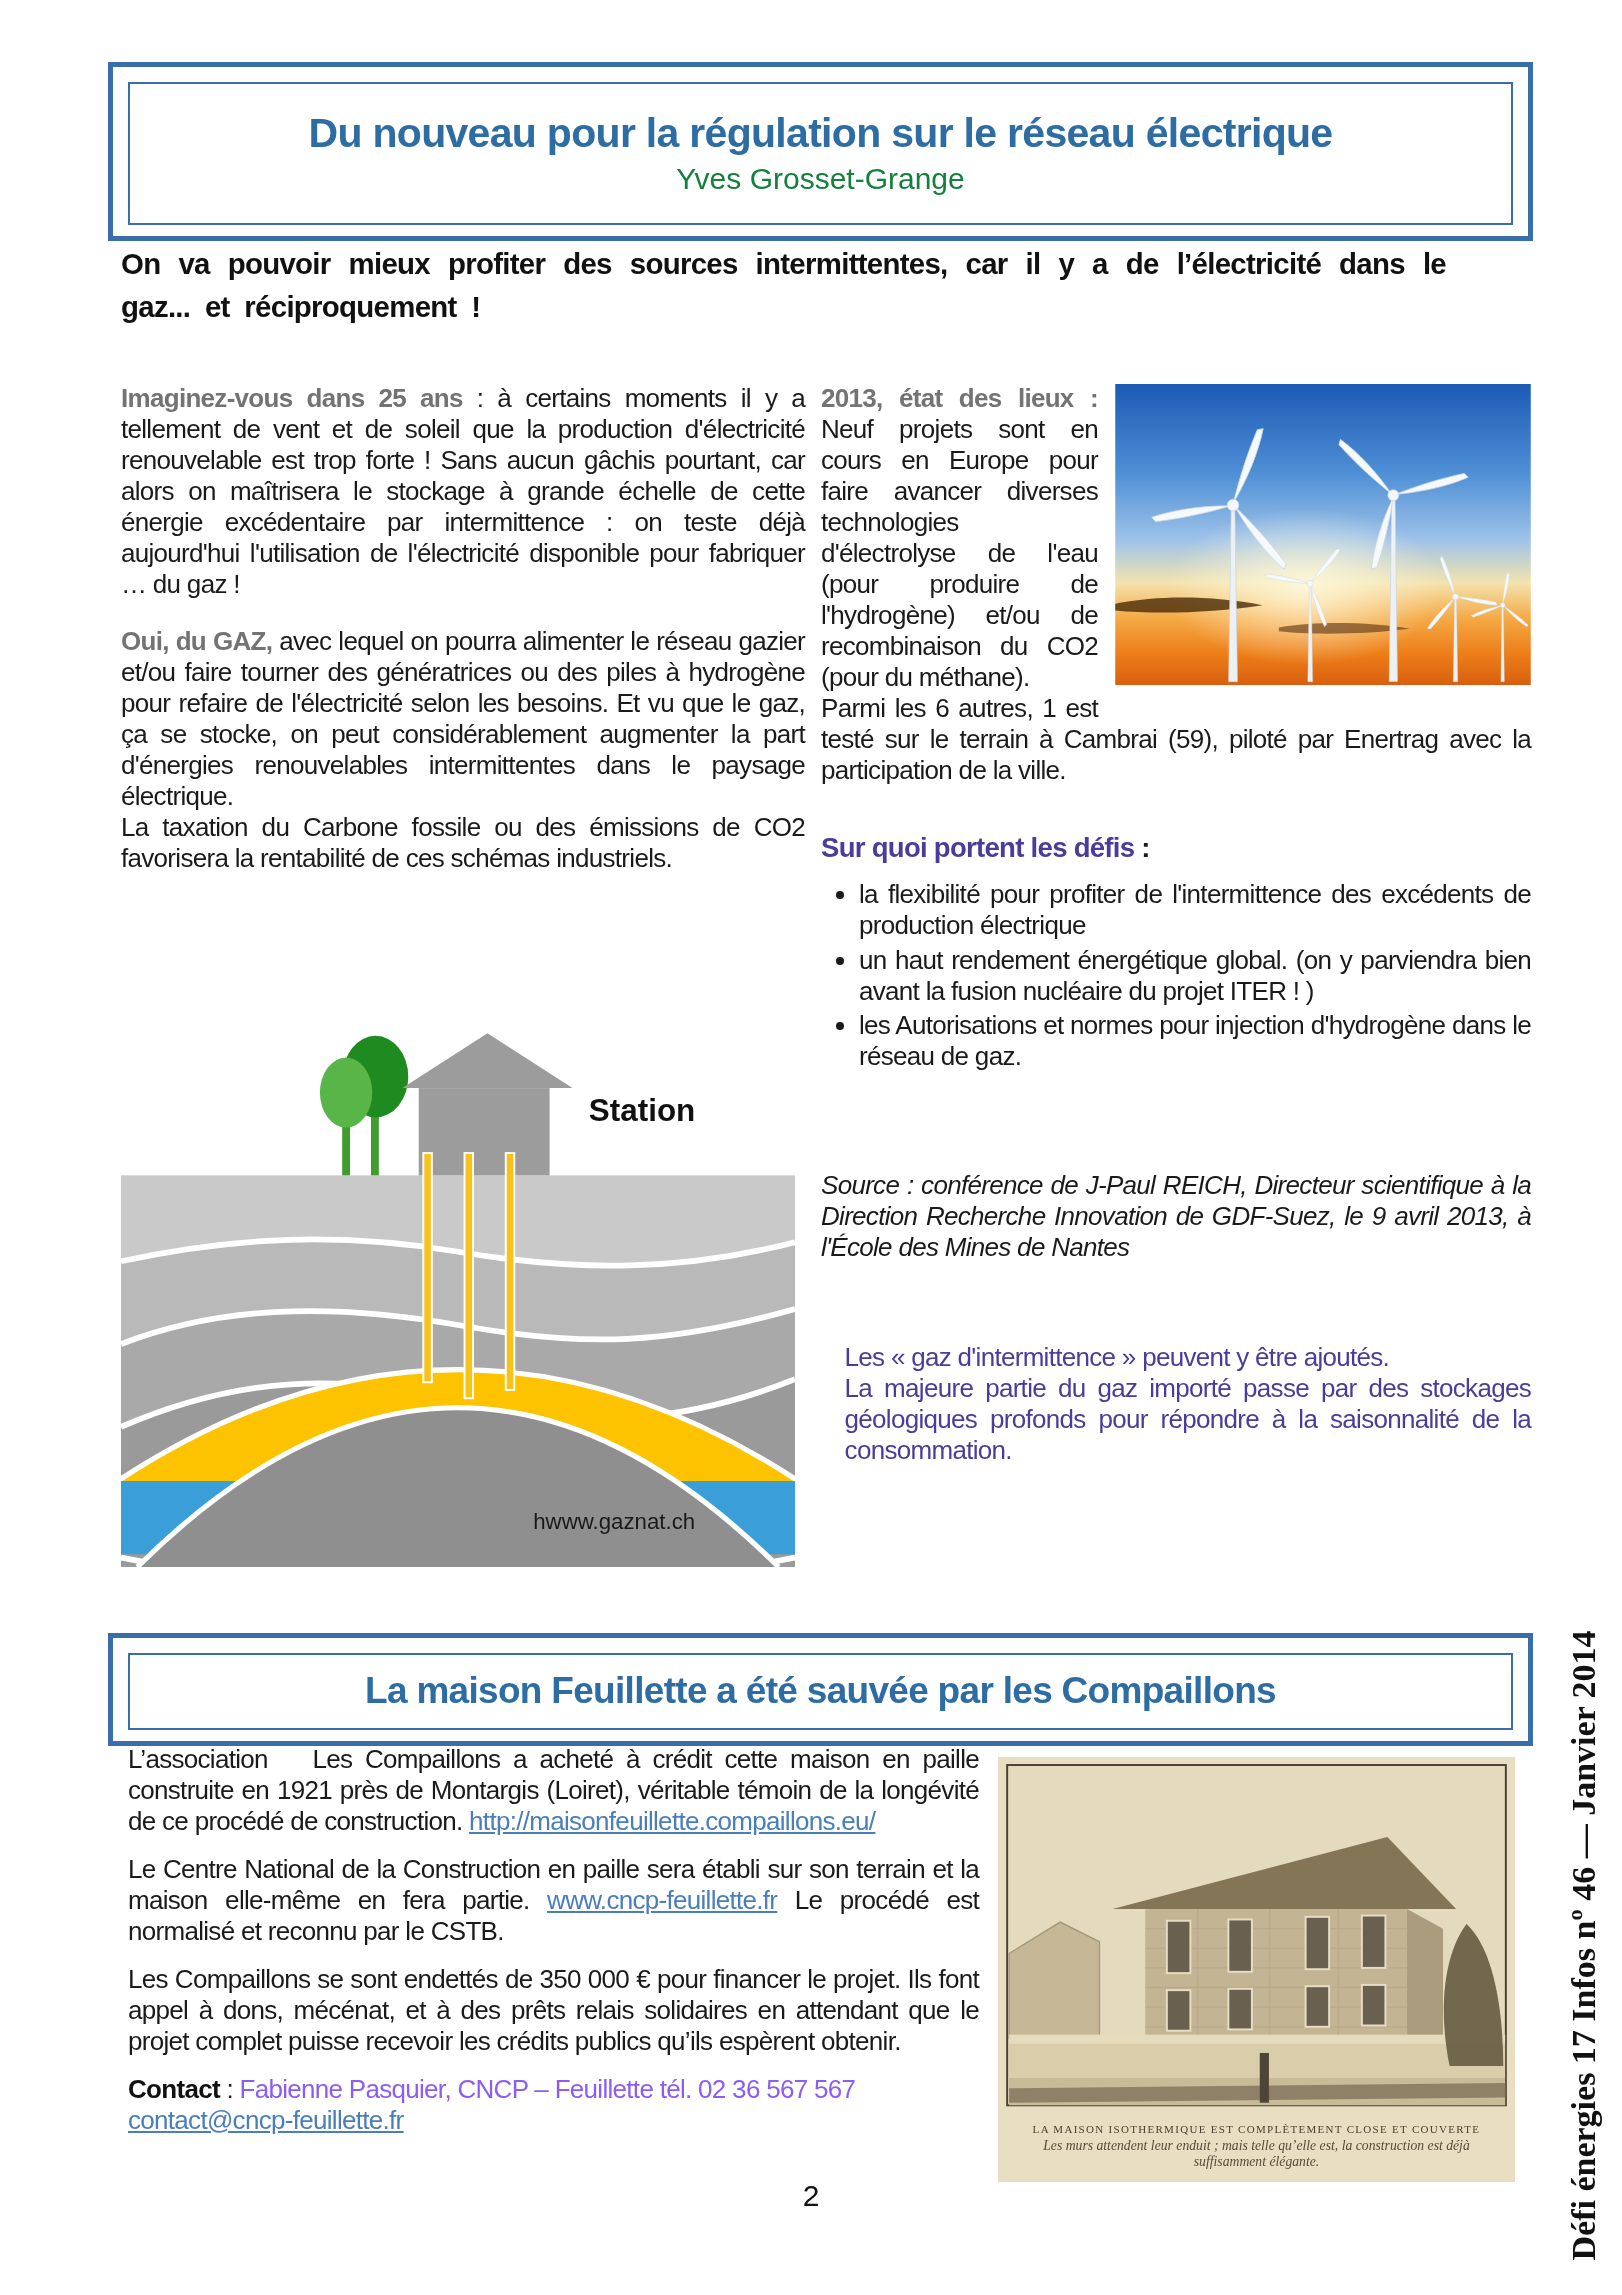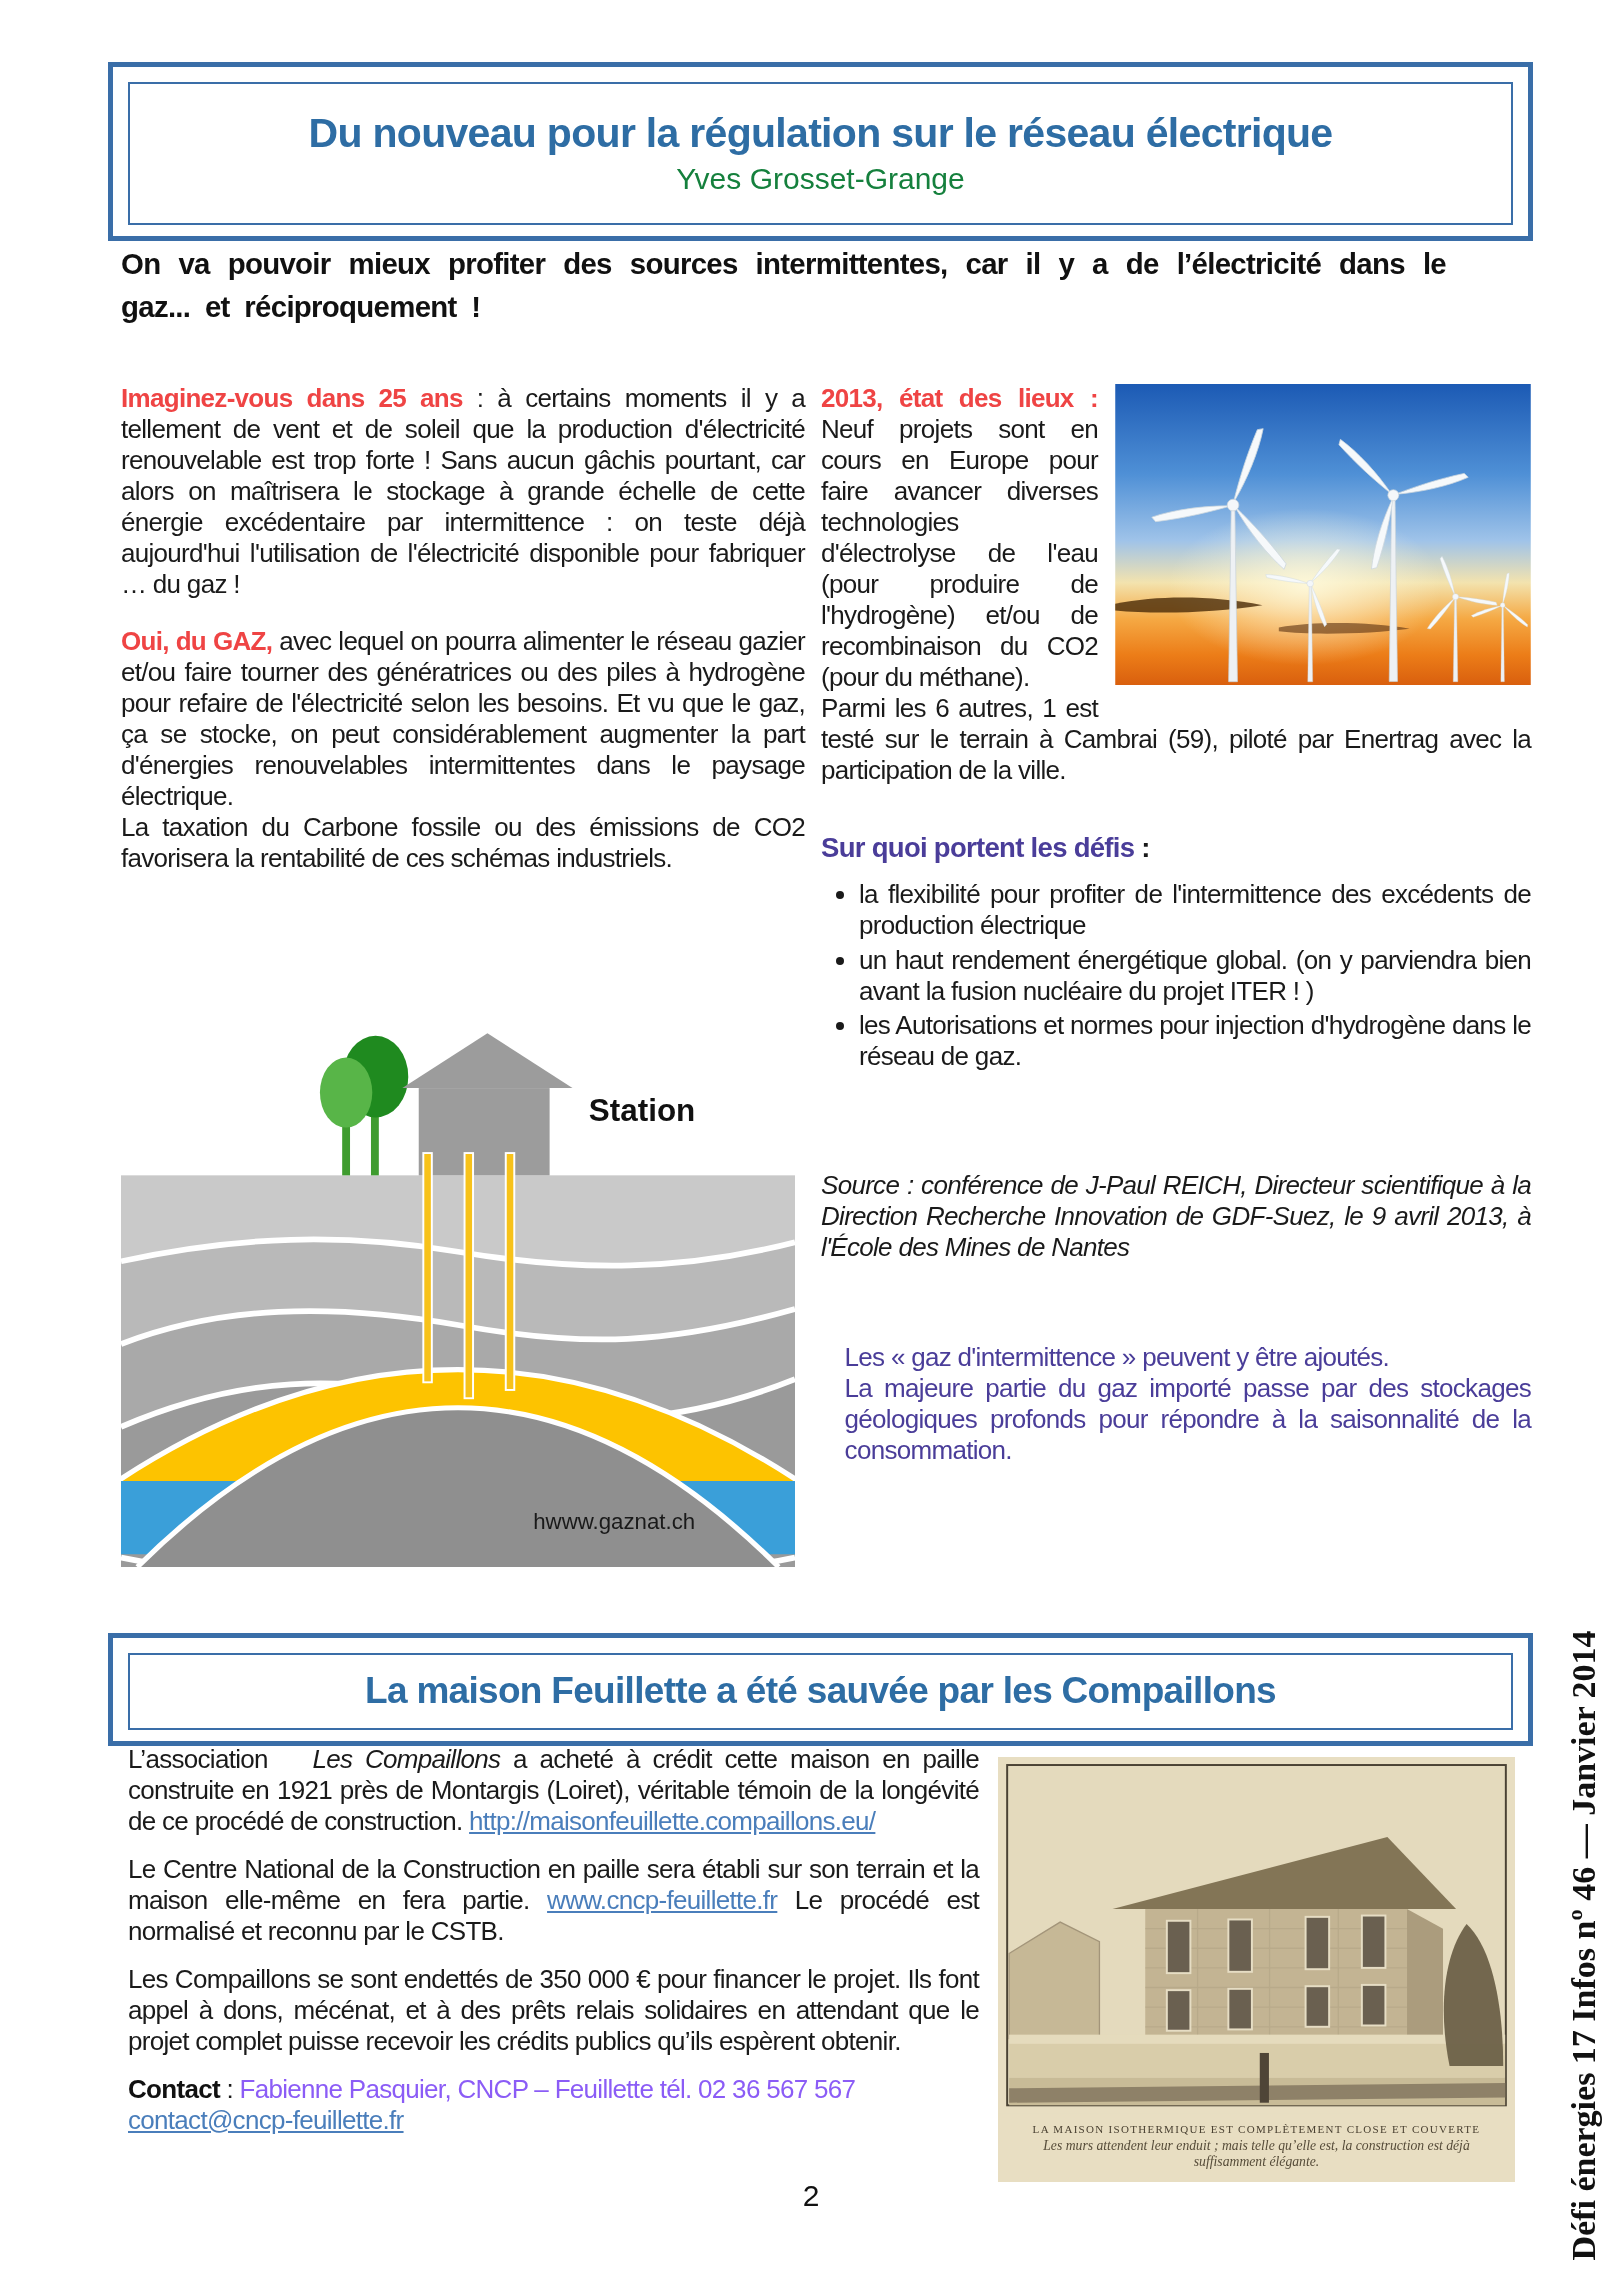--- a/index.html
+++ b/index.html
@@ -20,39 +20,39 @@
   
   .intro{position:absolute;left:121px;top:243px;width:1325px;font-size:29.4px;font-weight:bold;
          color:#111;text-align:justify;line-height:1.45;letter-spacing:-0.7px;word-spacing:7.2px;}
 
   
   .col{font-size:26px;line-height:31px;text-align:justify;letter-spacing:-0.7px;}
   .col-left{position:absolute;left:121px;top:383px;width:684px;}
   .col-right{position:absolute;left:821px;top:383px;width:710px;}
   .col p{margin:0;}
   .col .sp{margin-top:26px;}
-  .lead{color:#ef4444;font-weight:bold;}
+  .lead{color:#737373;font-weight:bold;}
   .defis-heading{color:#4a3d99;font-weight:bold;font-size:27.5px;margin-top:46px;margin-bottom:15.7px;letter-spacing:-0.7px;}
   .defis-heading .colon{color:#1a1a1a;font-weight:bold;}
   ul.defis{margin:0;padding-left:38px;}
   ul.defis li{margin-bottom:3.9px;}
   .source{font-style:italic;margin-top:98px !important;}
   .note{color:#4a3d99;margin-top:79px !important;padding-left:23.6px;}
 
   
   .diagram{position:absolute;left:121px;top:962px;width:674px;height:605px;}
   .wind-photo{float:right;width:416px;height:301px;margin:1.3px 0 13px 17px;}
   .photo-card{position:absolute;left:998px;top:1757px;width:517px;background:#e8dec2;}
   .photo-caption{padding:6.5px 9.2px 11.8px;text-align:center;font-family:"Liberation Serif", serif;color:#4a4132;}
   .photo-caption .l1{font-size:11px;letter-spacing:1.3px;}
   .photo-caption .l2{font-size:13.7px;font-style:italic;margin-top:3.9px;color:#564c39;}
 
   
   .lnk{color:#4a7ebb;text-decoration:underline;cursor:pointer;}
-  .it{font-style:italic;margin-left:32px;}
+  .it{margin-left:32px;}
   .contact-label{font-weight:bold;color:#111;}
   .contact-text{color:#8b5cf6;}
 
   
   .bottom-text{position:absolute;left:128px;top:1744px;width:851px;font-size:26px;line-height:31px;
                text-align:justify;letter-spacing:-0.7px;}
   .bottom-text p{margin:0 0 17px 0;}
   .bottom-text p.tight{margin-bottom:0;}
 
   

